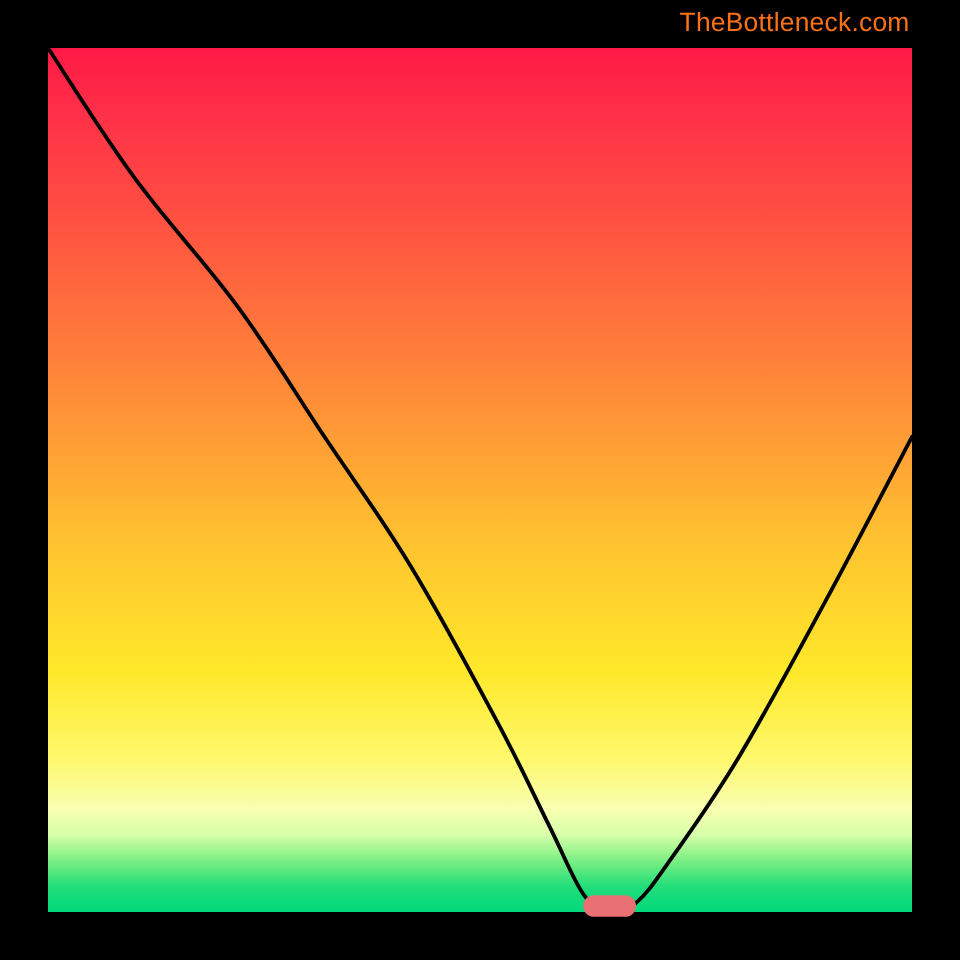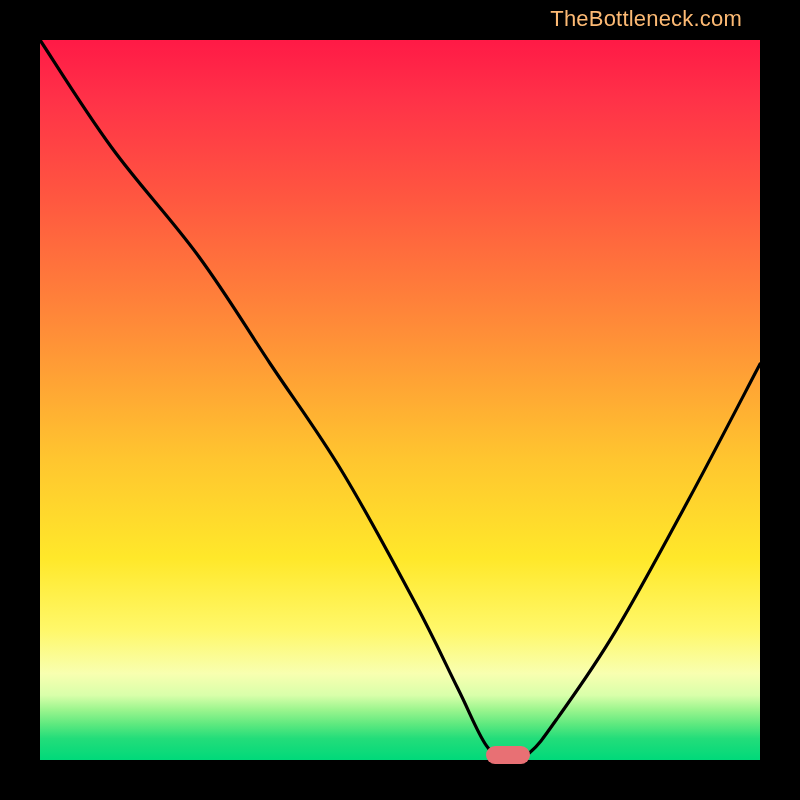--- a/index.html
+++ b/index.html
@@ -37,22 +37,22 @@
       #d9ffaa 91%,
       #9cf58e 93%,
       #5fe97f 95%,
       #23dd7a 97%,
       #00d97a 100%
     );
   }
   .watermark {
     position: absolute;
     top: 6px;
-    right: 58px;
-    color: #fdba74;
+    right: 42px;
+    color: #f97316;
     font-size: 22px;
     font-weight: 400;
     letter-spacing: 0.2px;
   }
   svg.curve {
     position: absolute;
     left: 0;
     top: 0;
     width: 720px;
     height: 720px;

